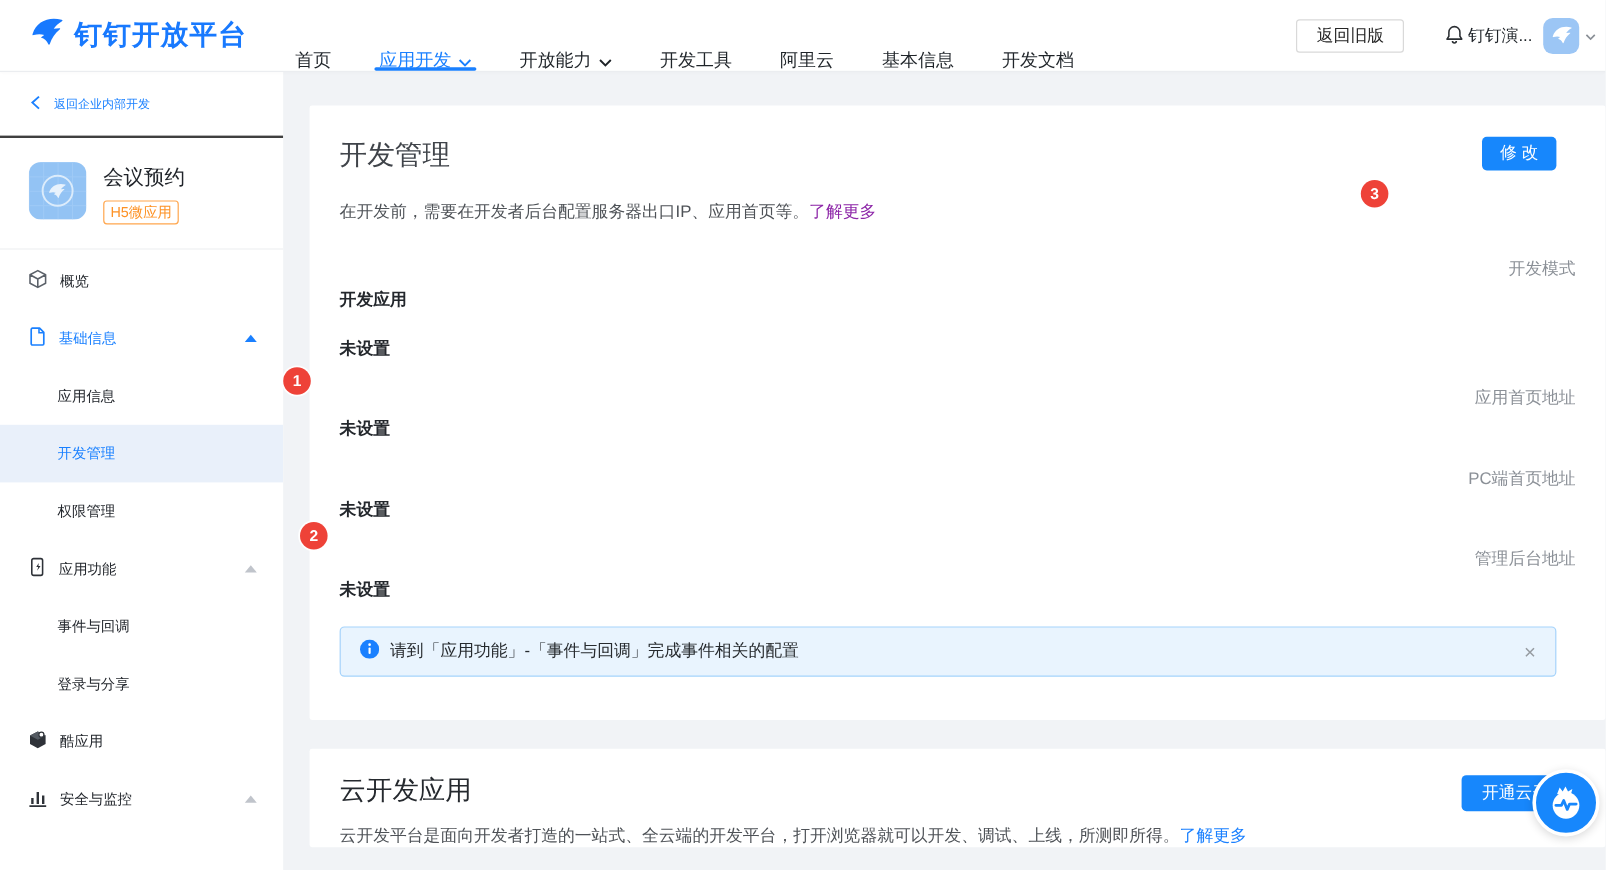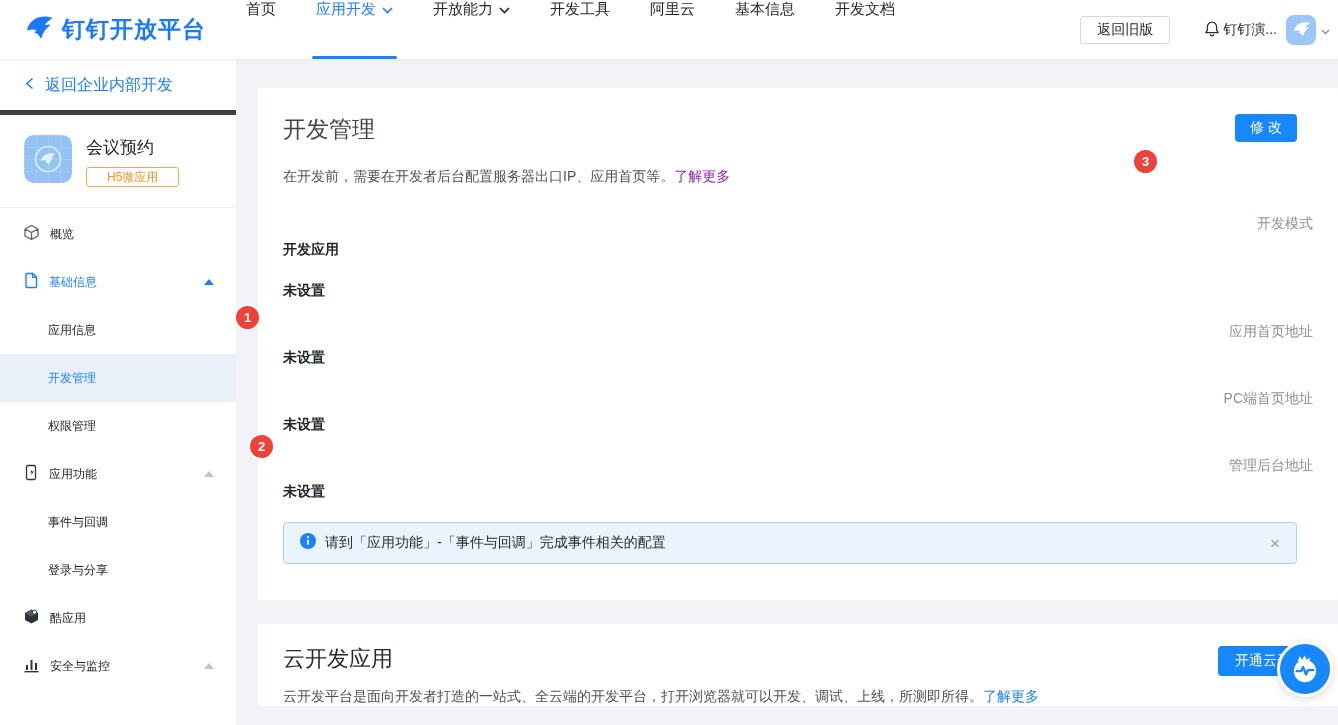--- a/index.html
+++ b/index.html
@@ -14,21 +14,21 @@
   .header {
     position:absolute; top:0; left:0; width:1338px; height:60px;
     background:#fff; border-bottom:1px solid #ebedf0;
     display:flex; align-items:center; padding:0 8px 0 24px; z-index:30;
     box-shadow:0 1px 3px rgba(0,0,0,.03);
   }
   .logo { display:flex; align-items:center; gap:8px; cursor:pointer; }
   .logo-text { font-size:23px; font-weight:700; color:#1879fe; letter-spacing:1px; }
   .nav { display:flex; align-items:center; margin-left:40px; height:60px; }
   .nav-item {
-    display:flex; align-items:flex-start; gap:6px; height:60px;
+    display:flex; align-items:flex-end; gap:6px; height:60px;
     margin-right:40px; font-size:15px; color:#1f2429; cursor:pointer; position:relative;
   }
   .nav-item.active { color:#1a80ff; }
   .nav-item.active::after {
     content:""; position:absolute; left:-4px; right:-4px; bottom:1px;
     height:3px; background:#1a80ff; border-radius:2px;
   }
   .hd-spacer { flex:1; }
   .btn-old {
     height:28px; padding:0 16px; border:1px solid #d9d9d9; border-radius:3px;
@@ -42,33 +42,33 @@
     display:flex; align-items:center; justify-content:center; cursor:pointer;
   }
   .hd-caret { margin-left:5px; }
   
   .sidebar {
     position:absolute; top:60px; left:0; width:236px; bottom:0;
     background:#fff; overflow:hidden; z-index:10;
   }
   .back-link {
     height:55px; display:flex; align-items:center; gap:11px; padding-left:25px;
-    color:#1a80ff; font-size:16px; cursor:pointer; border-bottom:5px solid #404040;
+    color:#1a80ff; font-size:10px; cursor:pointer; border-bottom:2px solid #404040;
   }
   .app-block { padding:20px 20px 20px 24px; display:flex; gap:14px; border-bottom:1px solid #eef0f2; }
   .app-icon {
     width:48px; height:48px; border-radius:10px; background:#93c3f4;
     display:flex; align-items:center; justify-content:center; flex:none;
     background-image:linear-gradient(#9fcaf6 1px,transparent 1px),linear-gradient(90deg,#9fcaf6 1px,transparent 1px);
     background-size:12px 12px;
   }
   .app-name { font-size:17px; color:#20242a; margin-top:1px; }
   .app-badge {
     display:inline-block; margin-top:8px; font-size:12px; color:#fd9226;
-    border:1px solid #ffa64d; border-radius:3px; line-height:18px; padding:0 20px;
+    border:1px solid #ffa64d; border-radius:3px; line-height:18px; padding:0 5px;
   }
   .menu { padding-top:2px; }
   .m-row { height:48px; display:flex; align-items:center; cursor:pointer; position:relative; font-size:12px; }
   .m-top { padding-left:23px; gap:10px; color:#23272d; }
   .m-top.blue { color:#1a80ff; }
   .m-sub { padding-left:48px; color:#23272d; }
   .m-sub.selected { background:#e9f0fa; color:#1a80ff; }
   .tri-up {
     position:absolute; right:22px; top:21px; width:0; height:0;
     border-left:5px solid transparent; border-right:5px solid transparent;

